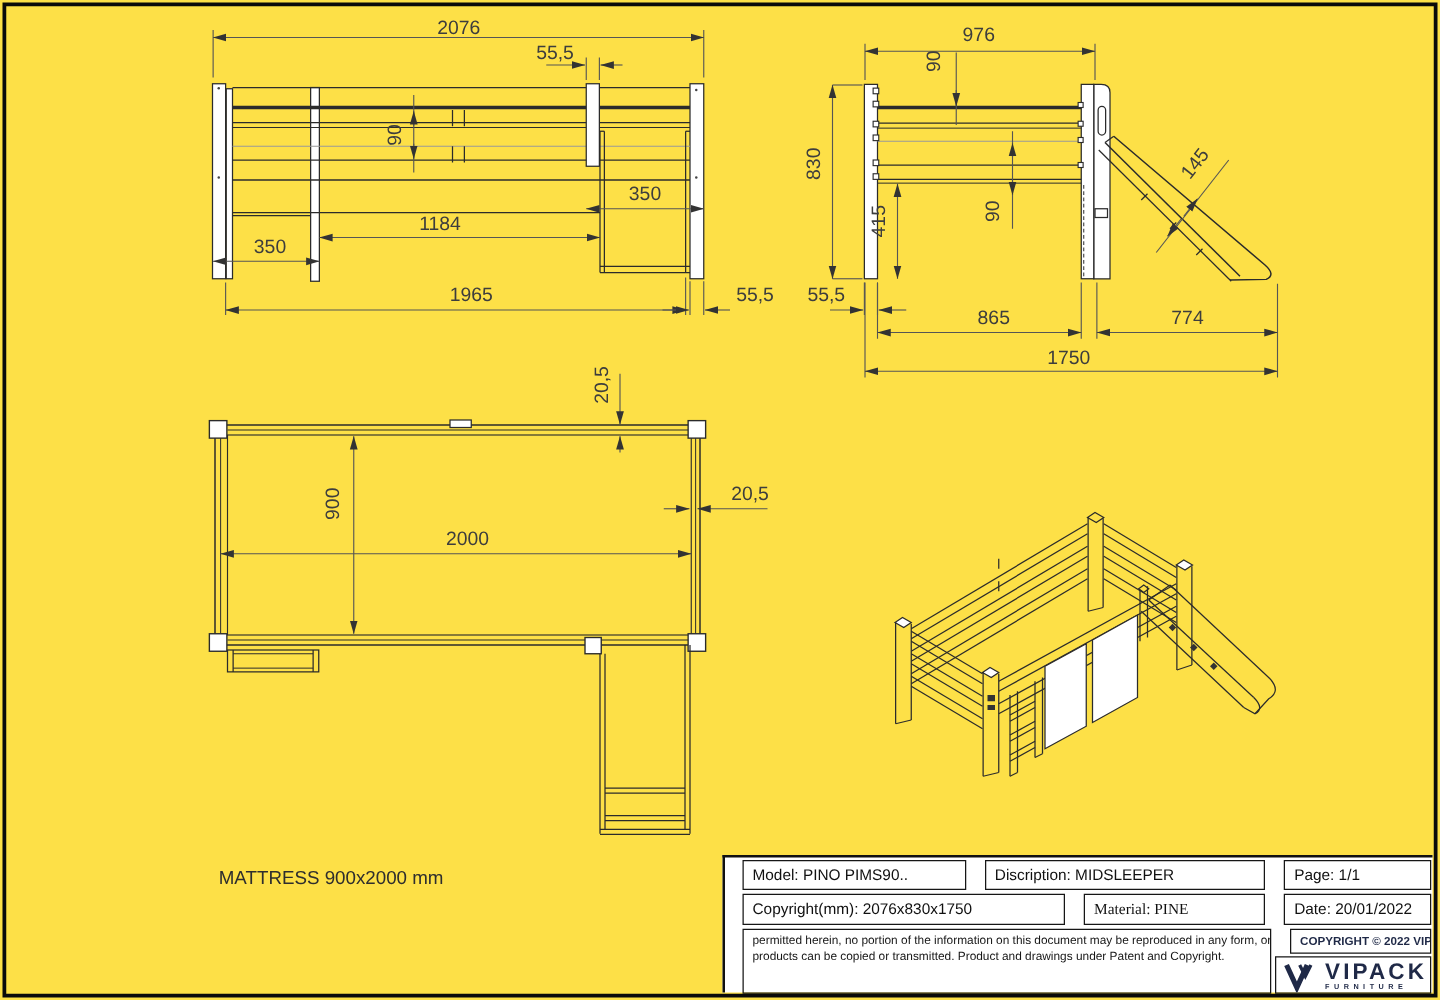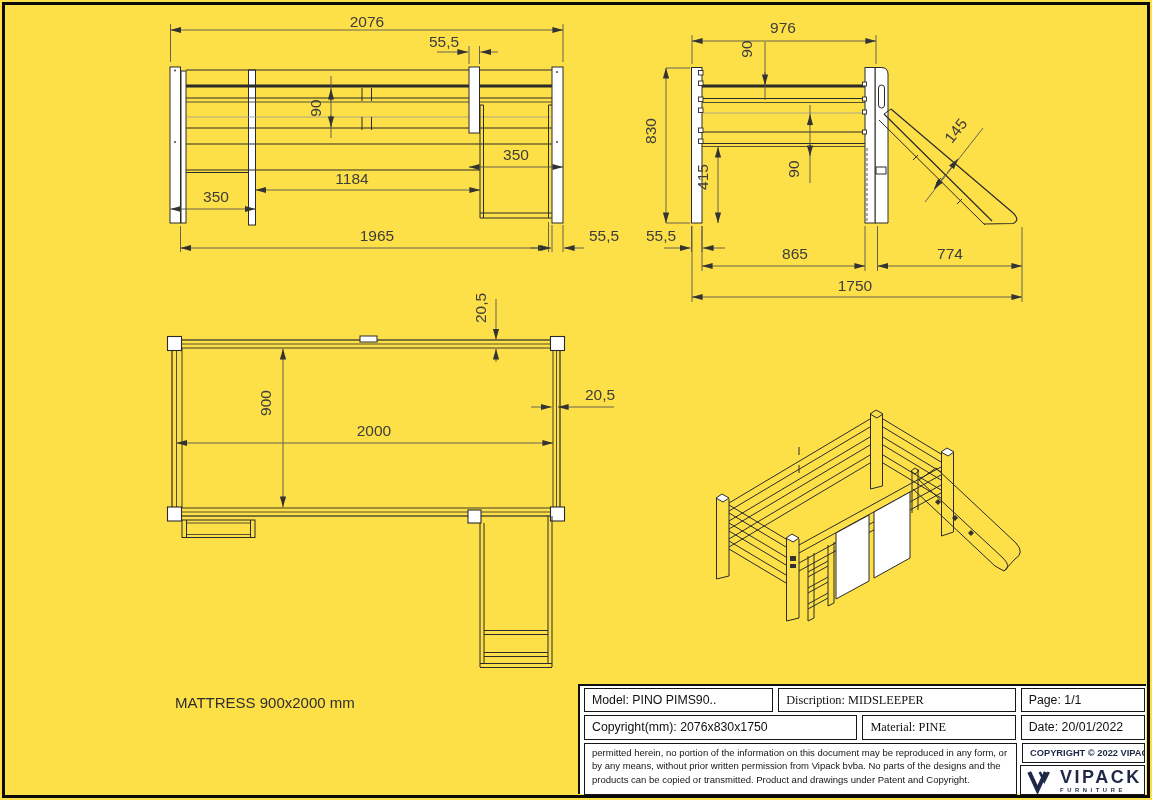--- a/index.html
+++ b/index.html
@@ -5,21 +5,21 @@
   html,body{margin:0;padding:0;background:#e8e8e8;}
   #stage{position:relative;width:1152px;height:800px;background:#fde047;overflow:hidden;
          font-family:"Liberation Sans", sans-serif;}
   #sheet-border{position:absolute;inset:2px;border:3.5px solid #0a0a0a;pointer-events:none;}
   #drawing{position:absolute;left:0;top:0;}
   
   #titleblock{position:absolute;left:578px;top:684px;width:568px;height:110px;
               border-top:2px solid #111;border-left:2px solid #111;box-sizing:border-box;
               background:#fff;font-size:12.3px;color:#101010;}
   .tb-row{display:flex;box-sizing:border-box;}
-  .tb-cell{box-sizing:border-box;border:1.4px solid #161616;margin:2px 1px 1px 4px;
+  .tb-cell{box-sizing:border-box;border:1.4px solid #161616;margin:2px 1px 1px 14px;
            padding:4px 0 0 7px;white-space:nowrap;overflow:hidden;}
   .tb-copy{font-size:9.5px;line-height:13.4px;padding-top:2px;color:#151515;}
   .tb-right{display:flex;flex-direction:column;}
   .tb-notice{font-size:9.3px;font-weight:700;color:#1f2947;line-height:12.5px;padding-top:3px;}
   .tb-logo{display:flex;align-items:center;gap:6px;padding:2px 0 0 6px;border:1.4px solid #161616;
            margin:1px 1px 1px 2px;flex:1;box-sizing:border-box;}
   .brand-col{display:flex;flex-direction:column;line-height:1;}
   .brand-name{font-size:18px;font-weight:700;color:#1f2947;letter-spacing:2.5px;}
   .brand-sub{font-size:5.8px;font-weight:700;color:#1f2947;letter-spacing:3.6px;margin-top:2px;}
   
@@ -313,32 +313,31 @@
     <path d="M952,518 L955,515 L958,518 L955,521 Z" fill="#333" stroke="none"></path>
     <path d="M968,533 L971,530 L974,533 L971,536 Z" fill="#333" stroke="none"></path>
   </g>
 </svg>
 
 <div id="mattress-note">MATTRESS 900x2000 mm</div>
 
 <div id="titleblock">
   <div class="tb-row" style="height:27px;">
     <div class="tb-cell" style="width:195px;">Model: PINO PIMS90..</div>
-    <div class="tb-cell" style="width:245px;font-family:Liberation Serif, serif;">Discription: MIDSLEEPER</div>
+    <div class="tb-cell" style="width:245px;">Discription: MIDSLEEPER</div>
     <div class="tb-cell" style="width:128px;">Page: 1/1</div>
   </div>
   <div class="tb-row" style="height:28px;">
     <div class="tb-cell" style="width:282px;">Copyright(mm): 2076x830x1750</div>
     <div class="tb-cell" style="width:158px;font-family:Liberation Serif, serif;">Material: PINE</div>
     <div class="tb-cell" style="width:128px;">Date: 20/01/2022</div>
   </div>
   <div class="tb-row" style="height:55px;">
     <div class="tb-cell tb-copy" style="width:440px;">
       <div>permitted herein, no portion of the information on this document may be reproduced in any form, or</div>
-      <div>by any means, without prior written permission from Vipack bvba. No parts of the designs and the</div>
       <div>products can be copied or transmitted. Product and drawings under Patent and Copyright.</div>
     </div>
     <div class="tb-right" style="width:128px;">
       <div class="tb-cell tb-notice" style="height:24px;width:auto;">
         <div>COPYRIGHT  © 2022 VIPACK,</div>
         <div>ALL RIGHTS RESERVED</div>
       </div>
       <div class="tb-logo">
         <svg width="27" height="26" viewBox="0 0 36 30">
           <polyline points="3,3 14,27 25,3" fill="none" stroke="#1f2947" stroke-width="5.5"></polyline>

